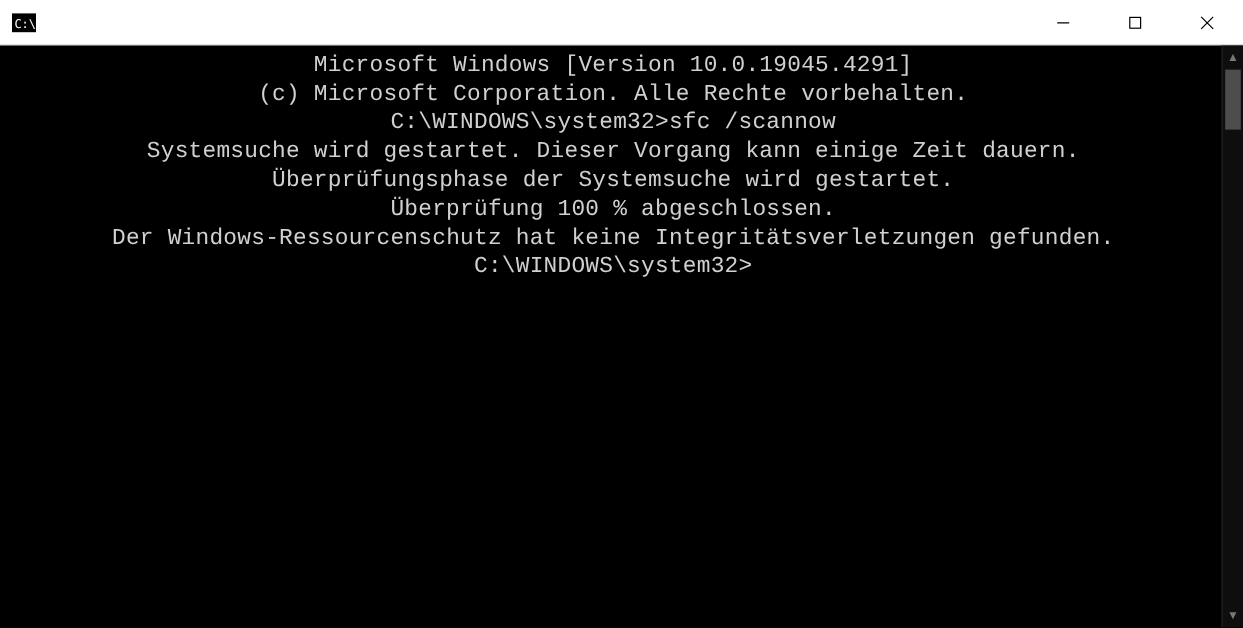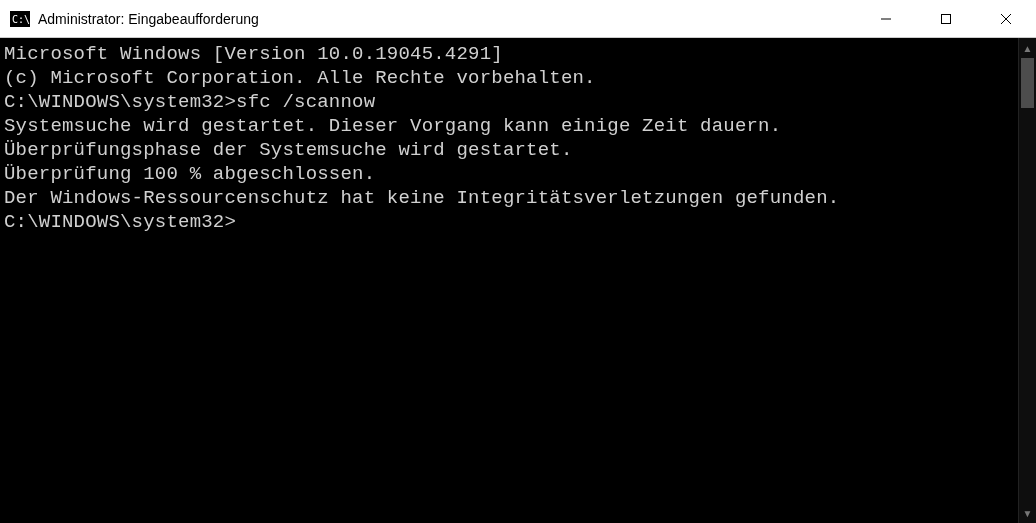--- a/index.html
+++ b/index.html
@@ -76,33 +76,32 @@
     .scrollbar .up { top: 0; }
     .scrollbar .down { bottom: 0; }
     .scrollbar .thumb {
       position: absolute;
       top: 20px;
       left: 2px; right: 2px;
       height: 50px;
       background: #4d4d4d;
       cursor: pointer;
     }
-    .line { display: block; }
+    .line { display: block; text-align: center; }
   </style>
 </head>
 <body>
 
 <div class="titlebar">
   <div class="app-icon">
     <svg width="20" height="16" viewBox="0 0 20 16">
       <rect x="0" y="0" width="20" height="16" fill="#000"></rect>
       <text x="2" y="12" font-family="Consolas,monospace" font-size="10" fill="#fff">C:\</text>
     </svg>
   </div>
-  <div class="title">Administrator: Eingabeaufforderung</div>
   <div class="spacer"></div>
   <div class="wbtn">
     <svg width="12" height="12" viewBox="0 0 12 12">
         <line x1="1" y1="6" x2="11" y2="6" stroke="#000" stroke-width="1"></line>
       </svg>
   </div>
   <div class="wbtn">
     <svg width="12" height="12" viewBox="0 0 12 12">
         <rect x="1.5" y="1.5" width="9" height="9" fill="none" stroke="#000" stroke-width="1"></rect>
       </svg>

